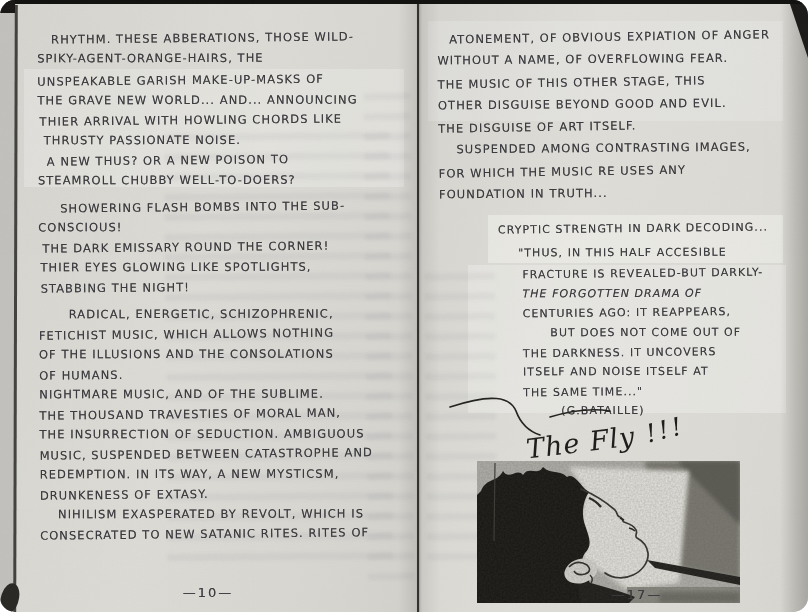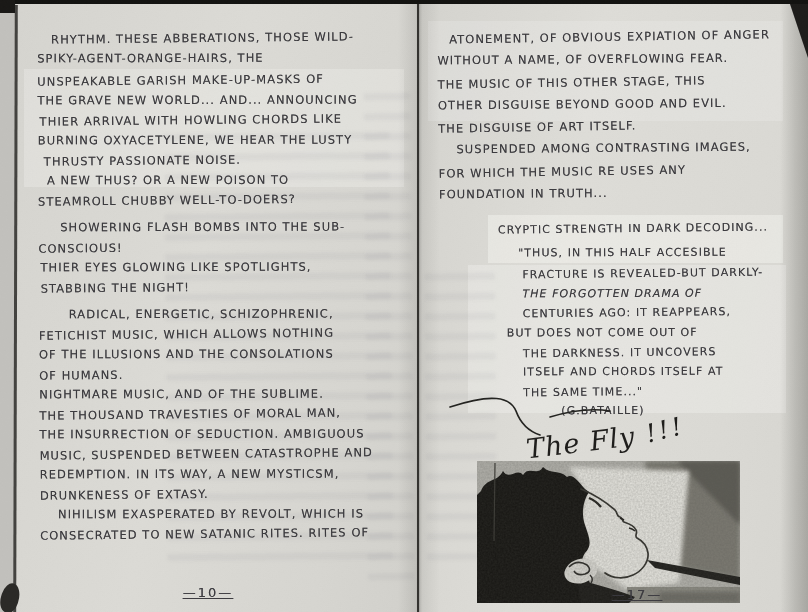--- a/index.html
+++ b/index.html
@@ -1,19 +1,20 @@
 <!DOCTYPE html>
 <html><head>
 <meta charset="utf-8">
 <style>
   html,body{margin:0;padding:0;}
   .scan{
     position:relative;width:808px;height:612px;overflow:hidden;
     background:#c9c8c4;
     font-family:"DejaVu Sans",sans-serif;
+    border-radius:15px;
   }
   
   .page{position:absolute;top:3px;bottom:0;}
   .page-left{
     left:16px;width:402px;
     background:linear-gradient(102deg,#d6d5d0 0%,#dcdbd6 45%,#d7d6d1 80%,#d2d1cc 100%);
   }
   .page-right{
     left:420px;width:434px;
     background:linear-gradient(99deg,#d5d4cf 0%,#deddd8 35%,#dbdad5 70%,#d5d4cf 100%);
@@ -30,21 +31,20 @@
   .left-text{left:21px;top:26px;transform:rotate(-0.35deg);transform-origin:0 0;}
   .left-text .hand-line{line-height:20px;height:20px;}
   .right-body{left:17px;top:25px;transform:rotate(-0.7deg);transform-origin:0 0;}
   .right-body .hand-line{line-height:22.3px;height:22.3px;}
   .quote-block{left:78px;top:217px;transform:rotate(-0.4deg);transform-origin:0 0;}
   .quote-block .hand-line{line-height:19.6px;height:19.6px;font-size:11px;}
   .page-number{
     position:absolute;left:0;right:0;text-align:center;
     font-size:13px;letter-spacing:2px;color:#3c3b40;
     text-shadow:0 0 0.5px rgba(40,40,45,0.6);
-    text-decoration:underline;
   }
   .pn-left{top:582px;text-indent:-18px;}
   .pn-right{top:584px;}
   
   .patch{position:absolute;background:rgba(248,248,244,0.5);}
   
   .ghost{
     position:absolute;
     background:repeating-linear-gradient(180deg,
       rgba(95,95,110,0.07) 0px,rgba(95,95,110,0.07) 7px,
@@ -87,26 +87,26 @@
   <div class="page page-left">
     <div class="patch" style="left:8px;top:66px;width:380px;height:118px;background:rgba(248,248,244,0.28);"></div>
     <div class="ghost" style="left:150px;top:130px;width:225px;height:440px;"></div>
     <div class="ghost" style="left:350px;top:90px;width:46px;height:490px;opacity:1.4;"></div>
     <div class="hand-block left-text">
         <div class="hand-line" style="margin-left: 14px;">RHYTHM. THESE ABBERATIONS, THOSE WILD-</div>
         <div class="hand-line">SPIKY-AGENT-ORANGE-HAIRS, THE</div>
         <div class="hand-line" style="margin-top: 2px;">UNSPEAKABLE GARISH MAKE-UP-MASKS OF</div>
         <div class="hand-line">THE GRAVE NEW WORLD... AND... ANNOUNCING</div>
         <div class="hand-line" style="margin-left: 2px;">THIER ARRIVAL WITH HOWLING CHORDS LIKE</div>
-        <div class="hand-line">BURNING OXYACETYLENE, WE HEAR THE LUSTY</div>
         <div class="hand-line" style="margin-left: 6px;">THRUSTY PASSIONATE NOISE.</div>
         <div class="hand-line" style="margin-left: 9px;">A NEW THUS? OR A NEW POISON TO</div>
         <div class="hand-line">STEAMROLL CHUBBY WELL-TO-DOERS?</div>
         <div class="hand-line" style="margin-left: 22px; margin-top: 7px;">SHOWERING FLASH BOMBS INTO THE SUB-</div>
         <div class="hand-line">CONSCIOUS!</div>
+        <div class="hand-line" style="margin-left: 4px;">THE DARK EMISSARY ROUND THE CORNER!</div>
         <div class="hand-line" style="margin-left: 2px;">THIER EYES GLOWING LIKE SPOTLIGHTS,</div>
         <div class="hand-line" style="margin-left: 2px;">STABBING THE NIGHT!</div>
         <div class="hand-line" style="margin-left: 30px; margin-top: 7px;">RADICAL, ENERGETIC, SCHIZOPHRENIC,</div>
         <div class="hand-line">FETICHIST MUSIC, WHICH ALLOWS NOTHING</div>
         <div class="hand-line">OF THE ILLUSIONS AND THE CONSOLATIONS</div>
         <div class="hand-line">OF HUMANS.</div>
         <div class="hand-line">NIGHTMARE MUSIC, AND OF THE SUBLIME.</div>
         <div class="hand-line">THE THOUSAND TRAVESTIES OF MORAL MAN,</div>
         <div class="hand-line">THE INSURRECTION OF SEDUCTION. AMBIGUOUS</div>
         <div class="hand-line">MUSIC, SUSPENDED BETWEEN CATASTROPHE AND</div>
@@ -133,23 +133,23 @@
         <div class="hand-line" style="margin-left: 18px;">SUSPENDED AMONG CONTRASTING IMAGES,</div>
         <div class="hand-line">FOR WHICH THE MUSIC RE USES ANY</div>
         <div class="hand-line">FOUNDATION IN TRUTH...</div>
       </div>
     <div class="hand-block quote-block">
         <div class="hand-line">CRYPTIC STRENGTH IN DARK DECODING...</div>
         <div class="hand-line" style="margin-left: 20px; margin-top: 4px;">"THUS, IN THIS HALF ACCESIBLE</div>
         <div class="hand-line" style="margin-left: 24px; margin-top: 2px;">FRACTURE IS REVEALED-BUT DARKLY-</div>
         <div class="hand-line" style="margin-left: 24px; font-style: italic;">THE FORGOTTEN DRAMA OF</div>
         <div class="hand-line" style="margin-left: 24px;">CENTURIES AGO: IT REAPPEARS,</div>
-        <div class="hand-line" style="margin-left: 8px;">BUT DOES NOT COME OUT OF</div>
+        <div class="hand-line" style="margin-left: 24px; text-align: center;">BUT DOES NOT COME OUT OF</div>
         <div class="hand-line" style="margin-left: 24px;">THE DARKNESS. IT UNCOVERS</div>
-        <div class="hand-line" style="margin-left: 24px;">ITSELF AND CHORDS ITSELF AT</div>
+        <div class="hand-line" style="margin-left: 24px;">ITSELF AND NOISE ITSELF AT</div>
         <div class="hand-line" style="margin-left: 24px;">THE SAME TIME..."</div>
         <div class="hand-line" style="margin-left: 62px;">(G.BATAILLE)</div>
       </div>
 
     <svg class="scrawl" width="260" height="80" viewBox="0 0 260 80">
       <path d="M8,18 C50,4 68,8 74,22 C78,33 86,42 98,46" fill="none" stroke="#232320" stroke-width="1.7" stroke-linecap="round"></path>
       <path d="M108,28 C128,22 150,19 168,22" fill="none" stroke="#232320" stroke-width="1.6" stroke-linecap="round"></path>
       <text x="84" y="64" font-family="DejaVu Serif, serif" font-style="italic" font-size="27" fill="#1e1d1b" letter-spacing="1" transform="rotate(-7 130 55)">The Fly</text>
       <text x="204" y="52" font-family="DejaVu Serif, serif" font-style="italic" font-size="25" fill="#1e1d1b" letter-spacing="3" transform="rotate(-14 212 44)">!!!</text>
     </svg>

